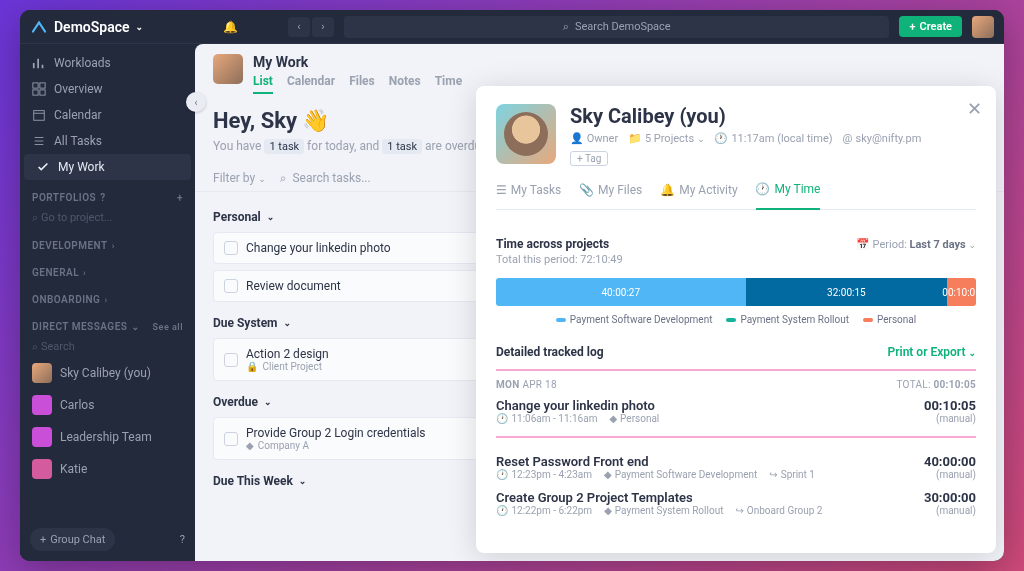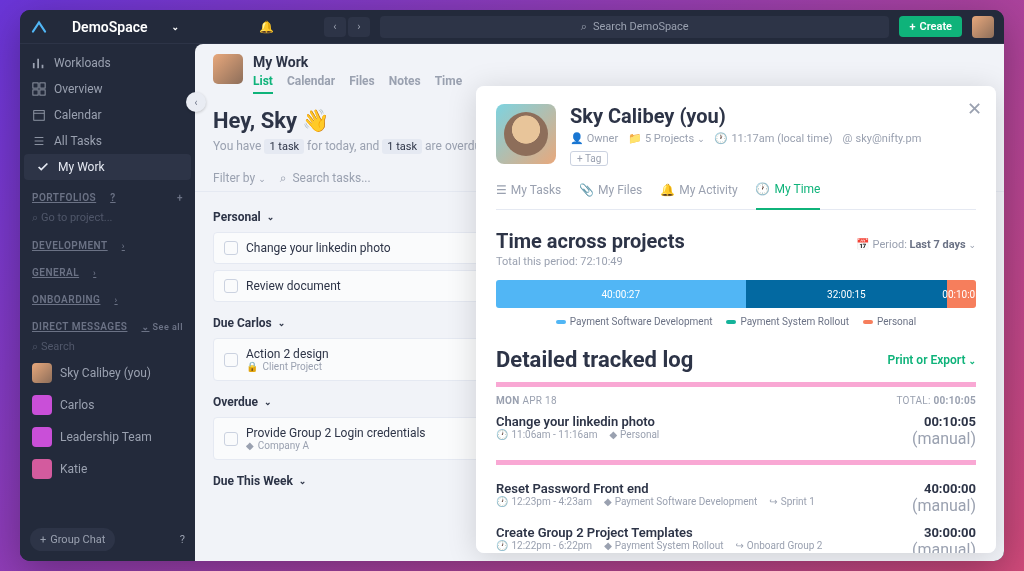--- a/index.html
+++ b/index.html
@@ -1,33 +1,33 @@
 <!DOCTYPE html>
 <html><head>
 <meta charset="utf-8">
 <style>
 * { margin:0; padding:0; box-sizing:border-box; font-family: -apple-system, "Segoe UI", Roboto, sans-serif; }
 body { background: linear-gradient(135deg,#6a35d8 0%,#d04a7a 100%); width:1024px; height:571px; overflow:hidden; }
 .app { position:absolute; top:10px; left:20px; right:20px; bottom:10px; background:#232a3b; border-radius:10px; overflow:hidden; display:flex; flex-direction:column; box-shadow:0 10px 40px rgba(0,0,0,.3); }
 .topbar { height:34px; background:#232a3b; display:flex; align-items:center; padding:0 10px; gap:10px; color:#9aa1b0; font-size:12px; border-bottom:1px solid #2d3447; }
-.brand { display:flex; align-items:center; gap:24px; color:#fff; font-weight:600; font-size:14px; }
+.brand { display:flex; align-items:center; gap:6px; color:#fff; font-weight:600; font-size:14px; }
 .brand svg { width:18px; height:18px; }
 .bell { color:#96d6ff; }
 .navbtns { display:flex; gap:2px; }
 .navbtns span { background:#2d3447; width:22px; height:20px; border-radius:4px; display:flex; align-items:center; justify-content:center; font-size:11px; }
 .search-global { flex:1; background:#2d3447; border-radius:4px; height:22px; display:flex; align-items:center; justify-content:center; gap:6px; font-size:11px; color:#9aa1b0; }
 .btn-create { background:#0fb37a; color:#fff; padding:4px 10px; border-radius:4px; font-size:11px; font-weight:600; display:flex; align-items:center; gap:4px; }
 .avatar-top { width:22px; height:22px; border-radius:4px; background:linear-gradient(135deg,#e8a87c,#8d6e5a); }
 .body { flex:1; display:flex; overflow:hidden; position:relative; }
 .sidebar { width:175px; background:#232a3b; color:#9aa1b0; font-size:12px; overflow-y:auto; padding:6px 0; }
 .side-item,.dm-item { padding:6px 12px; display:flex; align-items:center; gap:8px; cursor:pointer; }
 .side-item.active { background:#2d3447; color:#e5e9f2; border-radius:4px; margin:0 4px; }
 .side-item svg,.dm-item .dm-av { width:14px; height:14px; flex-shrink:0; }
 .side-header { padding:12px 12px 4px; font-size:10px; font-weight:600; letter-spacing:.5px; color:#6b7285; display:flex; align-items:center; justify-content:space-between; }
-.side-header-txt { display:flex; align-items:center; gap:14px;text-decoration:underline; }
+.side-header-txt { display:flex; align-items:center; gap:4px; }
 .side-sub { padding:4px 12px; font-size:11px; color:#50576a; }
 .dm-item .dm-av { width:20px; height:20px; border-radius:4px; }
 .dm-av.p1{background:linear-gradient(135deg,#e8a87c,#8d6e5a);} .dm-av.p2{background:#c94fd8;} .dm-av.p3{background:#c94fd8;} .dm-av.p4{background:#d35b9e;}
 .side-footer { position:absolute; bottom:0; left:0; width:175px; padding:10px; display:flex; align-items:center; justify-content:space-between; color:#9aa1b0; font-size:11px; background:#232a3b; }
 .side-footer .gc { background:#2d3447; padding:5px 10px; border-radius:14px; display:flex; align-items:center; gap:4px; }
 .collapse-pill { position:absolute; left:166px; top:48px; width:20px; height:20px; background:#e9ecf3; border-radius:50%; display:flex; align-items:center; justify-content:center; font-size:10px; color:#6b7285; z-index:5; box-shadow:0 1px 3px rgba(0,0,0,.2); }
 .main { flex:1; background:#f1f3f8; color:#2d3447; overflow:hidden; position:relative; display:flex; flex-direction:column; border-top-left-radius:8px; }
 .main-header { padding:10px 18px 0; display:flex; align-items:flex-start; gap:10px; }
 .avatar-main { width:30px; height:30px; border-radius:5px; background:linear-gradient(135deg,#e8a87c,#8d6e5a); }
 .main-title { font-size:14px; font-weight:700; color:#2d3447; }
@@ -52,41 +52,41 @@
 .panel-av { width:60px; height:60px; border-radius:8px; background:linear-gradient(135deg,#7dd3e0,#e8a87c); position:relative; overflow:hidden; }
 .panel-av::after{content:"";position:absolute;inset:8px;background:radial-gradient(circle at 50% 40%,#e8c59a 40%,#8d6e5a 42%);border-radius:50%;}
 .panel-name { font-size:20px; font-weight:700; }
 .panel-meta { font-size:11px; color:#9aa1b0; display:flex; flex-wrap:wrap; gap:10px; margin-top:4px; }
 .panel-meta span { display:flex; align-items:center; gap:3px; }
 .tag-btn { border:1px solid #cbd2e0; color:#9aa1b0; font-size:10px; padding:1px 6px; border-radius:3px; margin-top:6px; display:inline-block; }
 .panel-tabs { display:flex; gap:18px; font-size:12px; color:#9aa1b0; margin-top:16px; border-bottom:1px solid #e5e9f2; }
 .panel-tabs span { padding-bottom:6px; display:flex; align-items:center; gap:4px; cursor:pointer; }
 .panel-tabs .active { color:#0fb37a; border-bottom:2px solid #0fb37a; margin-bottom:-1px; }
 .time-head { display:flex; justify-content:space-between; align-items:baseline; margin-top:16px; }
-.time-title { font-size:20px; font-weight:700; }
+.time-title { font-size:12px; font-weight:700; }
 .period { font-size:11px; color:#9aa1b0;margin-top:12px; }
 .period b { color:#6b7285; }
 .total-sub { font-size:11px; color:#9aa1b0; margin-top:2px; }
 .bar { display:flex; height:28px; border-radius:3px; overflow:hidden; margin-top:12px; font-size:10px; color:#fff; }
 .bar div { display:flex; align-items:center; justify-content:center; }
 .seg1{background:#51b6f5;width:52%;text-align:right;} .seg2{background:#0369a1;width:42%;} .seg3{background:#f67e5c;width:6%;}
 .legend { display:flex; gap:14px; justify-content:center; font-size:10px; color:#6b7285; margin-top:8px; }
 .legend span { display:flex; align-items:center; gap:4px; }
 .legend i { width:10px; height:4px; border-radius:2px; display:inline-block; }
 .l1{background:#51b6f5;} .l2{background:#14b39a;} .l3{background:#f67e5c;}
 .detail-head { display:flex; justify-content:space-between; align-items:center; margin-top:20px; }
-.detail-title { font-size:22px; font-weight:700; }
+.detail-title { font-size:12px; font-weight:700; }
 .export { color:#0fb37a; font-size:12px; font-weight:600; cursor:pointer; }
-.log-day { border-top:5px solid #f9a8d4; margin-top:10px; padding-top:8px; }
+.log-day { border-top:2px solid #f9a8d4; margin-top:10px; padding-top:8px; }
 .log-day-head { display:flex; justify-content:space-between; font-size:10px; color:#9aa1b0; letter-spacing:.3px; }
 .log-day-head .tot { }
 .log-entry { display:flex; justify-content:space-between; padding:8px 0 2px; }
 .log-entry .et { font-size:13px; font-weight:600; color:#2d3447; }
 .log-entry .ev { font-size:13px; font-weight:700; text-align:right; }
-.log-entry .em { font-size:16px; color:#9aa1b0; text-align:right; }
+.log-entry .em { font-size:10px; color:#9aa1b0; text-align:right; }
 .log-sub { font-size:10px; color:#9aa1b0; display:flex; gap:12px; }
 .log-sub span { display:flex; align-items:center; gap:3px; }
 .see-all { font-size:9px; color:#6b7285; }
 .chev { font-size:9px; }
 </style>
 </head>
 <body>
 
 <div class="app">
   <div class="topbar">
@@ -253,21 +253,21 @@
               <span>▶</span>
               <span>00:10:05</span>
             </div>
           </div>
         <div class="task-row">
             <div class="cb"></div>
             <div class="name">Review document</div>
           </div>
 
         <div class="sec-head">
-            <span>Due Carlos</span> 
+            <span>Due System</span> 
             <span class="chev">⌄</span>
           </div>
         <div class="task-row" style="flex-wrap:wrap">
             <div class="cb"></div>
             <div style="flex:1">
               <div>Action 2 design</div>
               <div class="sub">
                 <span>🔒</span>
                 <span>Client Project</span>
               </div>

